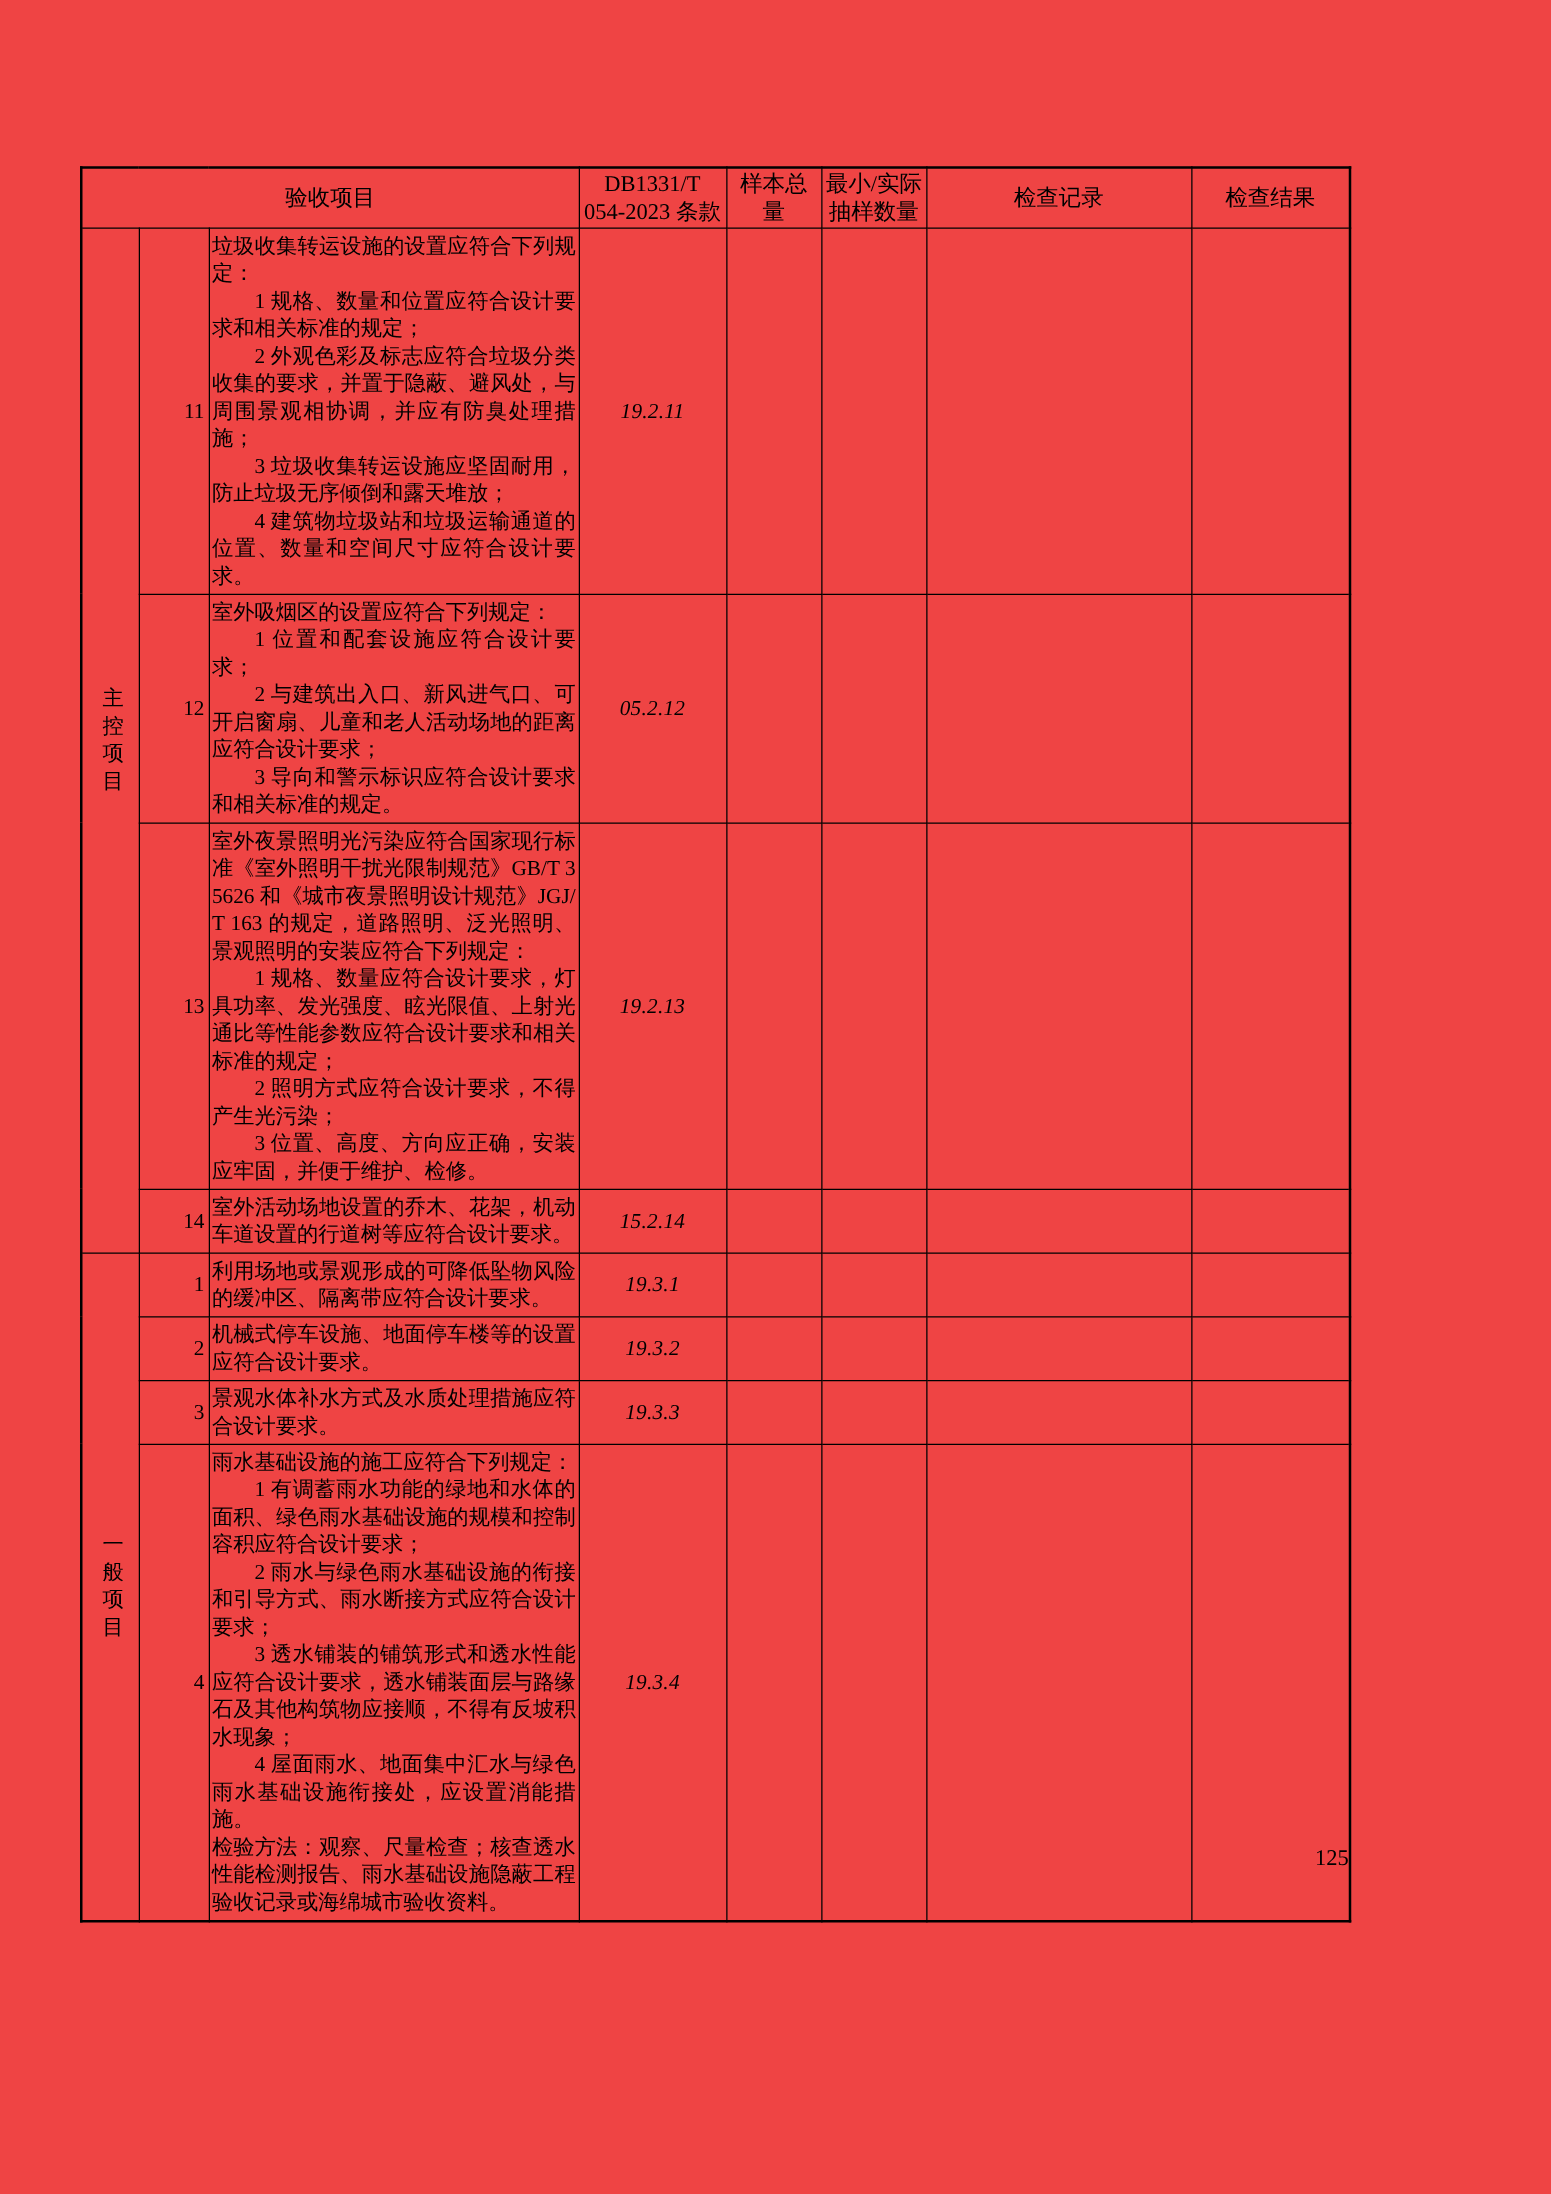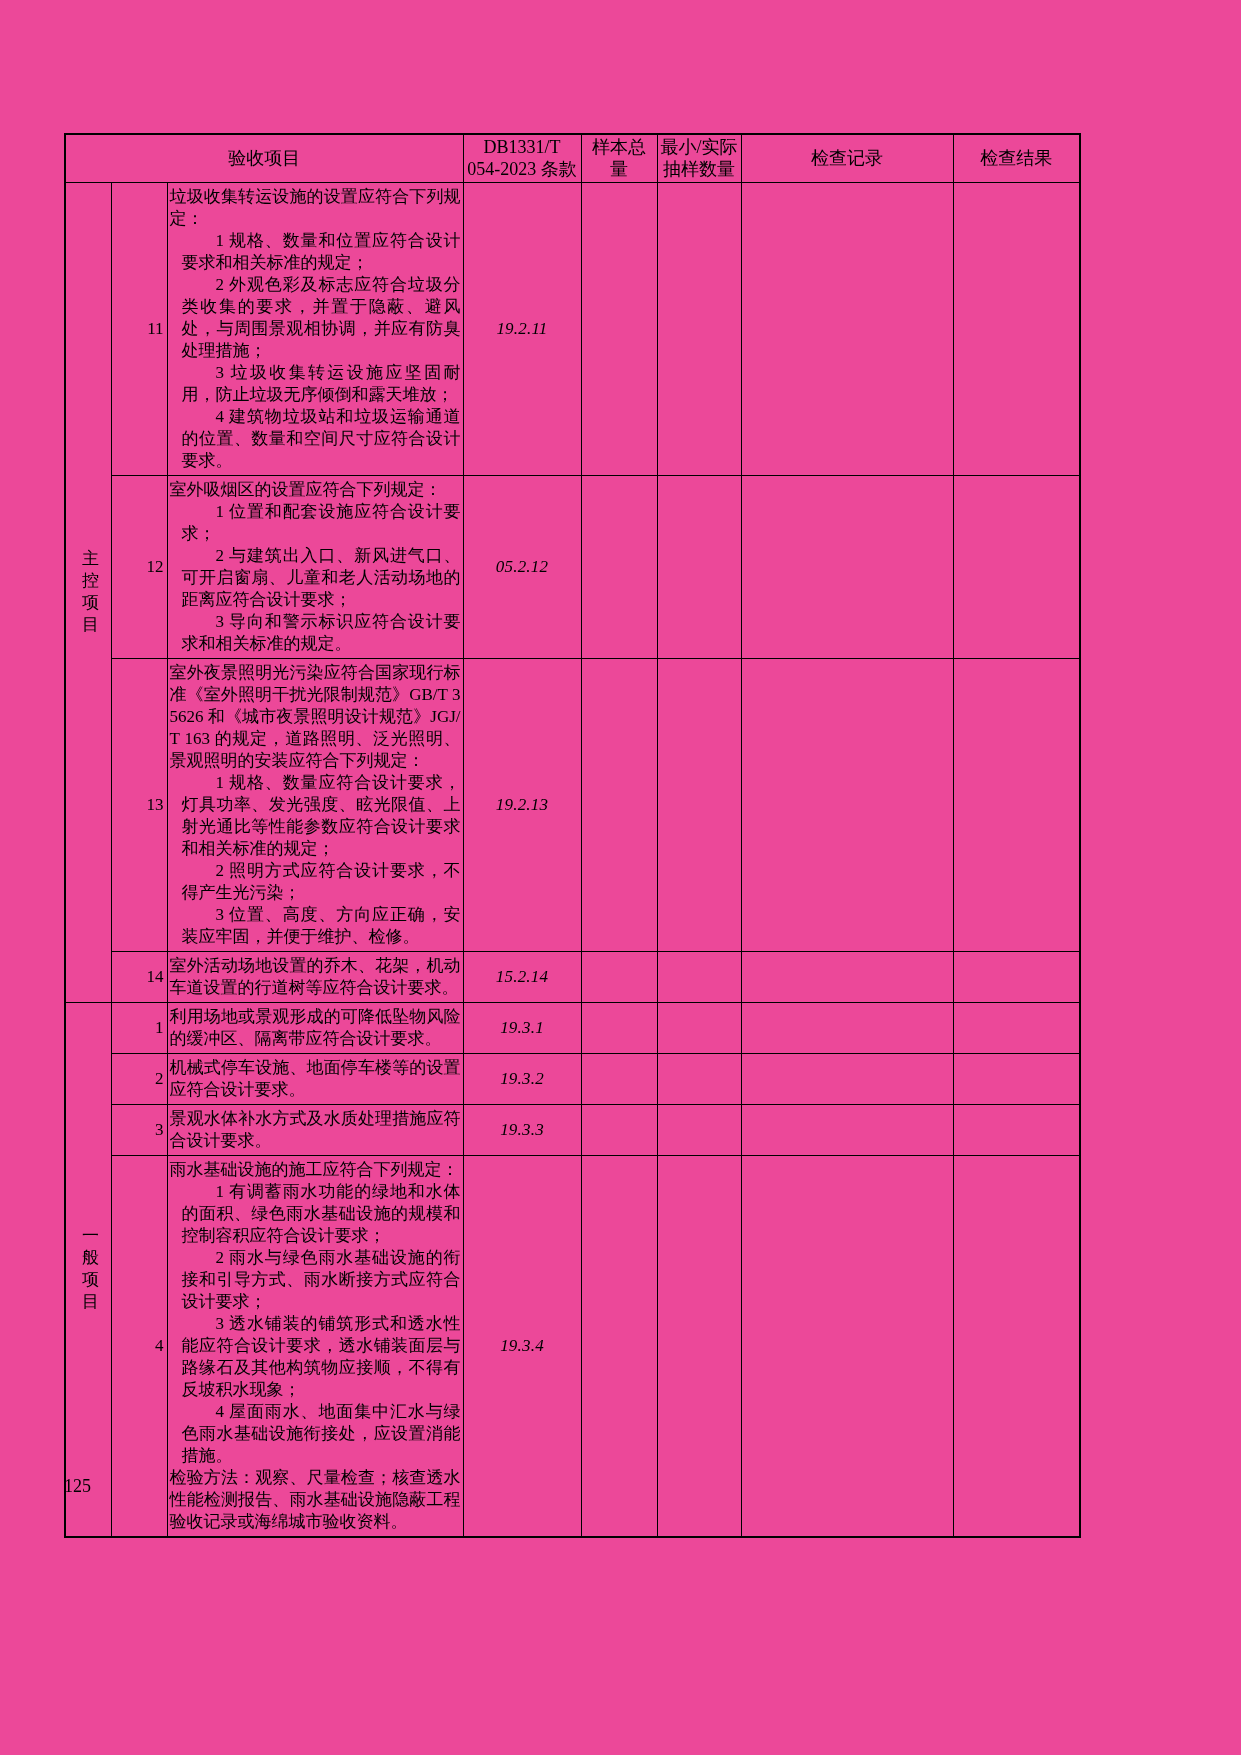--- a/index.html
+++ b/index.html
@@ -1,21 +1,21 @@
 <!DOCTYPE html>
 <html><head>
 <meta charset="utf-8">
 <style>
   html,body { margin:0; padding:0; background:#ffffff; }
   body {
     width:1241px; height:1755px;
     font-family:"Liberation Serif","DejaVu Serif",serif;
     color:#000;
   }
-  .sheet { position:relative; width:1241px; height:1755px; background:#ec4899; overflow:hidden; }
+  .sheet { position:relative; width:1241px; height:1755px; background:#ef4444; overflow:hidden; }
 
   table.acceptance {
     position:absolute; left:64px; top:133px;
     width:1015px;
     border-collapse:collapse;
     table-layout:fixed;
     border:2px solid #000;
   }
   th, td {
     border:1px solid #000;
@@ -30,25 +30,25 @@
     vertical-align:middle;
     white-space:pre-line;
     font-size:18px;
   }
   td.cat  { text-align:center; vertical-align:middle; padding:1px 16px; }
   td.num  { text-align:right; vertical-align:middle; }
   td.desc { text-align:justify; vertical-align:top; word-break:break-all; padding:3px 2px; }
   td.clause { text-align:center; vertical-align:middle; letter-spacing:0.2px;font-style:italic; }
   td.blank  { }
   .p { margin:0; }
-  .p.ind { text-indent:2em;margin-left:12px; }
+  .p.ind { text-indent:2em; }
 
   .page-number {
     position:absolute; left:64px; top:1476px; width:1015px;
-    text-align:left; font-size:18px;
+    text-align:right; font-size:18px;
   }
 </style>
 </head>
 <body>
 
 <div class="sheet">
 
   <table class="acceptance">
     <colgroup>
       <col style="width:46px">

